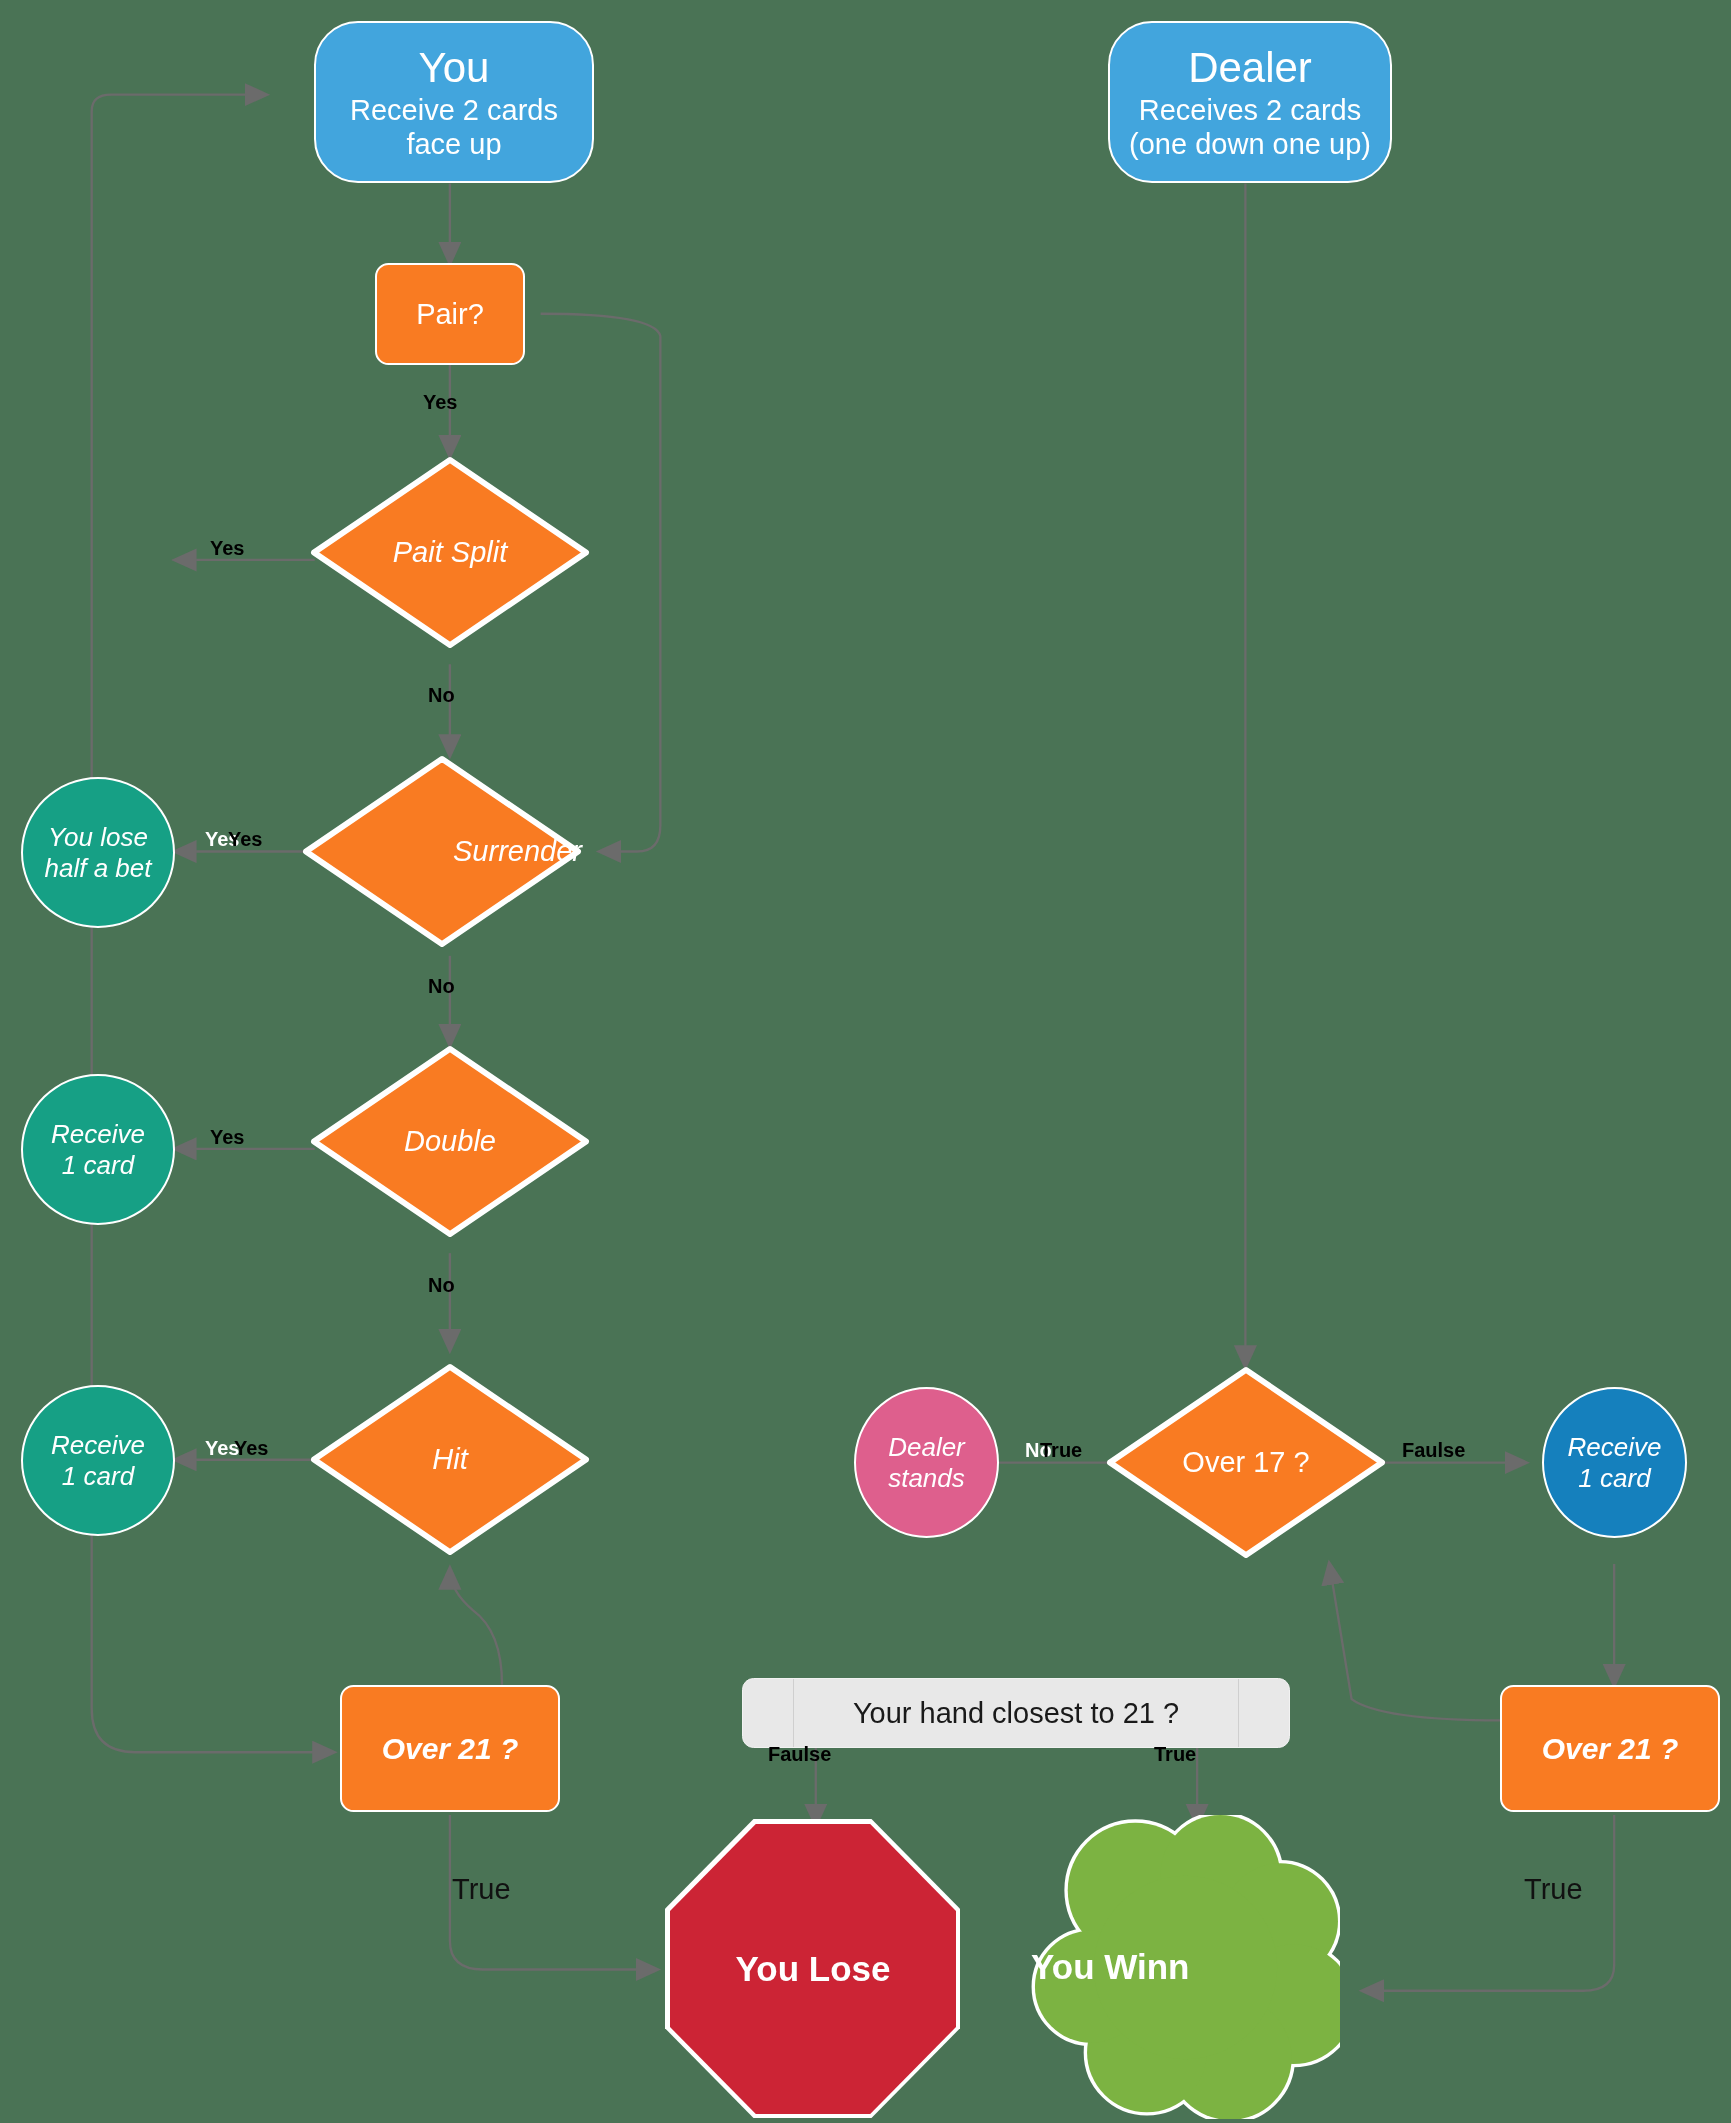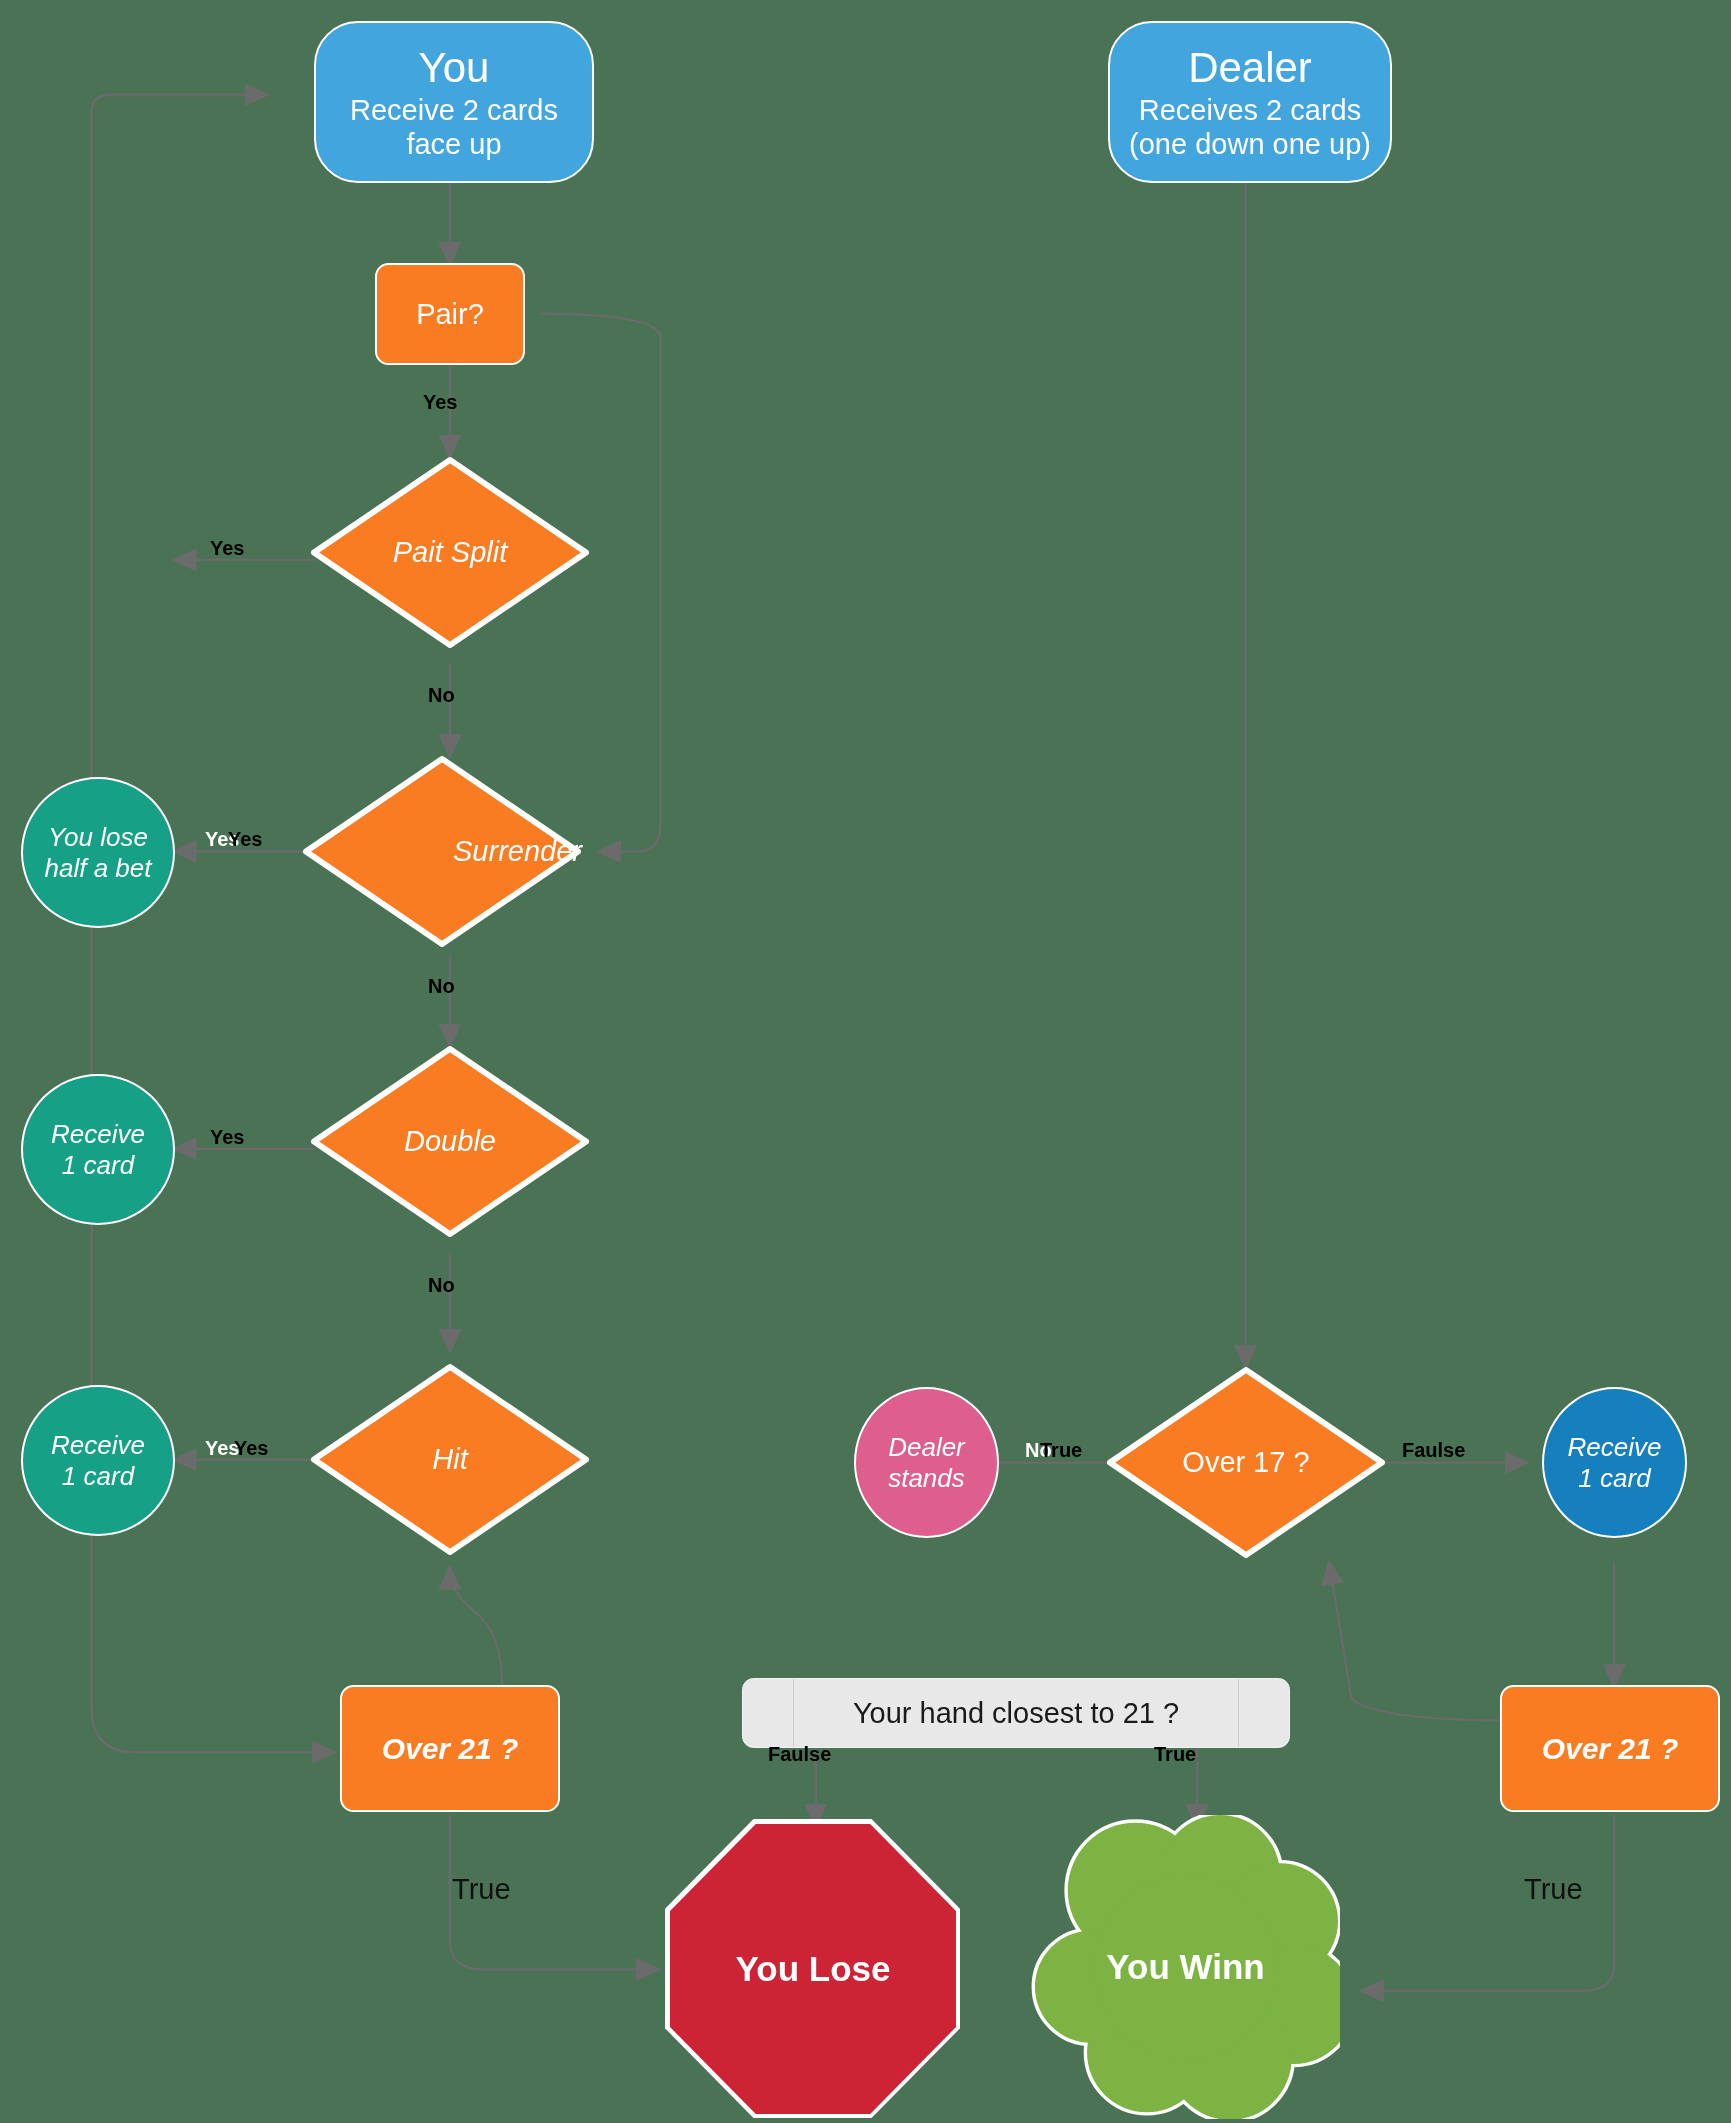--- a/index.html
+++ b/index.html
@@ -36,21 +36,21 @@
   
   .octa{position:absolute;background:#cc2435;
         clip-path:polygon(30% 0,70% 0,100% 30%,100% 70%,70% 100%,30% 100%,0 70%,0 30%);
         display:flex;align-items:center;justify-content:center;color:#fff;
         font-size:35px;font-weight:bold;}
   .octa-ring{position:absolute;background:#fff;
         clip-path:polygon(30% 0,70% 0,100% 30%,100% 70%,70% 100%,30% 100%,0 70%,0 30%);}
   
   .cloudwrap{position:absolute;}
   .cloudwrap .ctext{position:absolute;left:0;right:0;top:50%;transform:translateY(-50%);
-        text-align:center;color:#fff;font-size:35px;font-weight:bold;z-index:4;}
+        text-align:left;color:#fff;font-size:35px;font-weight:bold;z-index:4;}
 </style>
 </head>
 <body>
 
 <div id="stage">
 
   <svg id="edges" viewBox="0 0 1793 2199" xmlns="http://www.w3.org/2000/svg">
     <defs>
       <marker id="ah" markerWidth="12" markerHeight="12" refX="9" refY="5" orient="auto" markerUnits="strokeWidth">
         <path d="M0,0 L11,5 L0,10 z" fill="#6b6b6b"></path>

